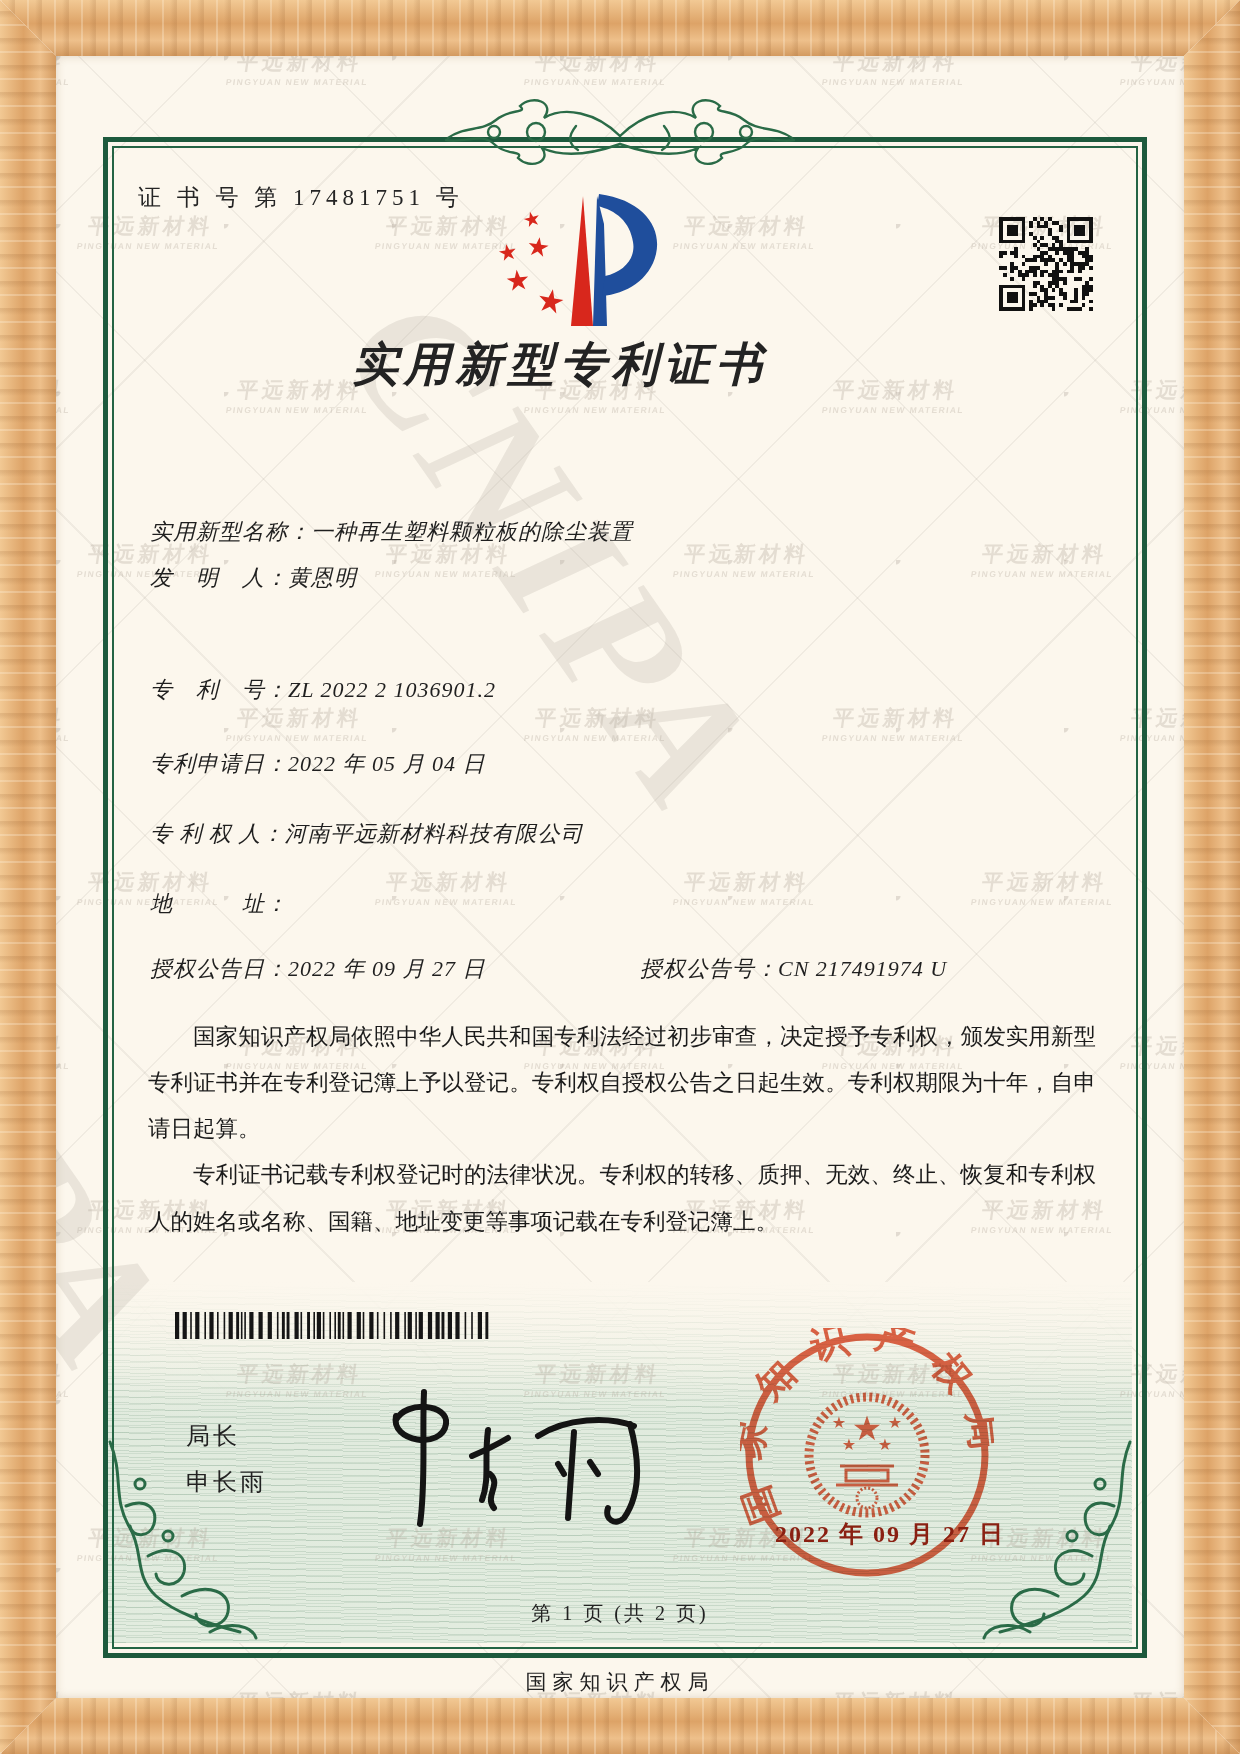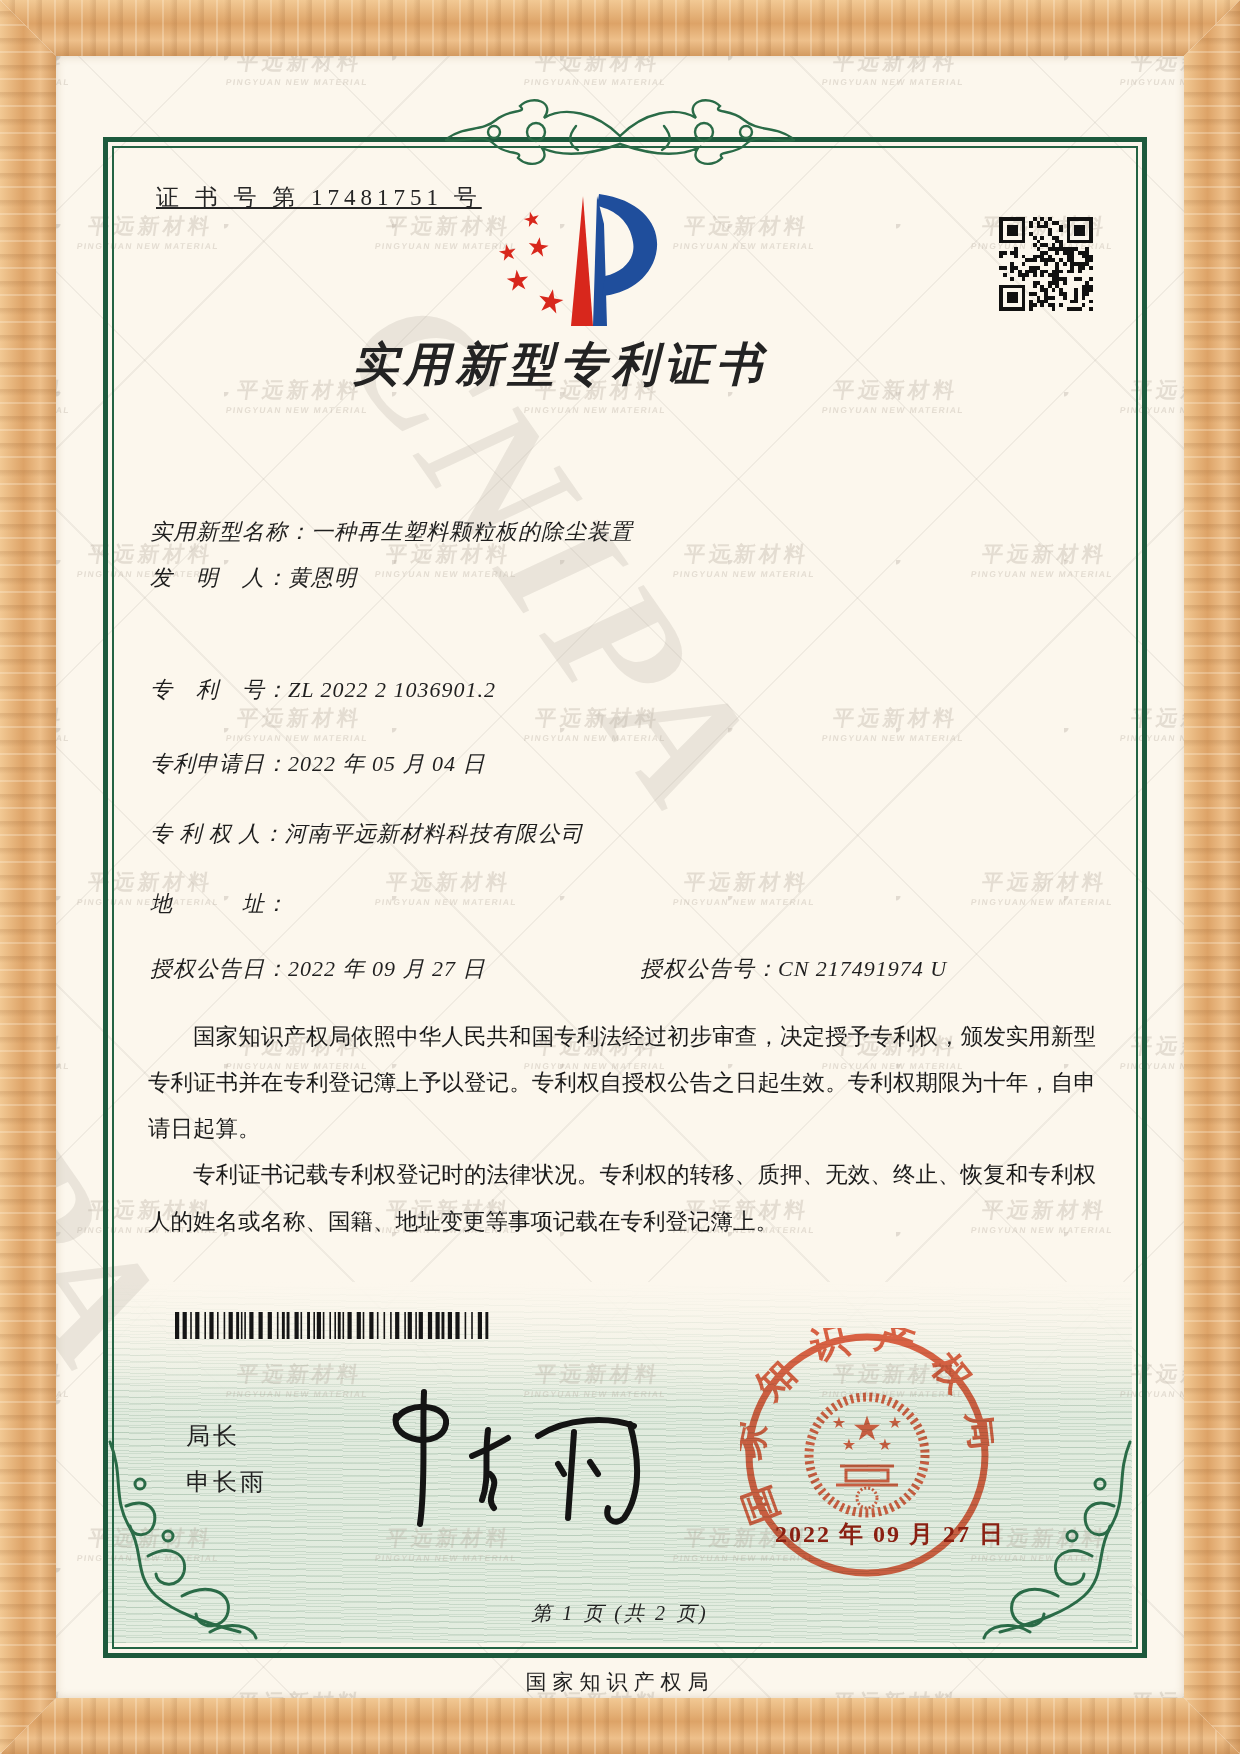--- a/index.html
+++ b/index.html
@@ -51,35 +51,35 @@
     background:linear-gradient(180deg,#fcf7ed 0,rgba(252,247,237,0) 135px);}
 
   
   .gborder{position:absolute;left:103px;top:137px;width:1034px;height:1511px;
     border:5px solid #1d5a3d;z-index:4;pointer-events:none;}
   .gborder-inner{position:absolute;inset:4px;border:2px solid #2464443;border:2px solid #246444;}
   .ornament{position:absolute;z-index:5;pointer-events:none;}
 
   
   .abs{position:absolute;z-index:6;}
-  .cert-no{left:156px;top:182px;font-size:23px;letter-spacing:5px;color:#252525;text-decoration:underline;}
+  .cert-no{left:138px;top:182px;font-size:23px;letter-spacing:5px;color:#252525;}
   .title{left:280px;top:334px;width:560px;text-align:center;font-weight:bold;
          font-size:46px;letter-spacing:6px;color:#232323;font-style:italic;}
   .frow{left:150px;display:flex;font-size:22px;color:#1f1f1f;letter-spacing:1px;line-height:1.5;font-style:italic;}
   .frow .lab{white-space:nowrap;}
   .addr{width:800px;flex-direction:column;}
   .body-paras{left:148px;top:1014px;width:948px;font-size:22.5px;line-height:2.05;
       text-align:justify;color:#1b1b1b;}
   .body-paras p{margin:0;text-indent:2em;}
   .director{left:186px;font:500 24px "Liberation Sans","DejaVu Sans",sans-serif;
       color:#222;letter-spacing:3px;}
   .seal-date{left:775px;top:1518px;width:240px;font-weight:bold;font-size:24px;
       color:#8a2012;letter-spacing:2px;z-index:7;}
   .page-info{left:360px;top:1600px;width:520px;text-align:center;font-size:20px;
-      letter-spacing:3px;color:#222;font-style:italic;}
+      letter-spacing:3px;color:#222;}
   .footer-note{left:0;right:0;top:1668px;text-align:center;font-size:21px;
       letter-spacing:6px;color:#222;z-index:6;}
   .seal-wrap{left:740px;top:1328px;width:254px;height:254px;z-index:6;
       mix-blend-mode:multiply;opacity:.92;}
   .sig-wrap{left:362px;top:1378px;width:286px;height:158px;z-index:6;}
   .qr-wrap{left:999px;top:217px;width:94px;height:94px;}
   .logo-wrap{left:486px;top:184px;width:178px;height:152px;}
   .barcode-wrap{left:175px;top:1312px;width:318px;height:27px;}
 </style>
 </head>

